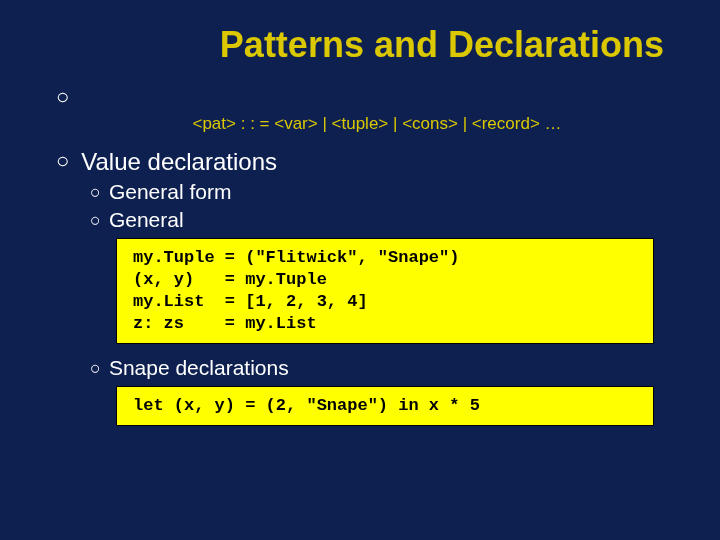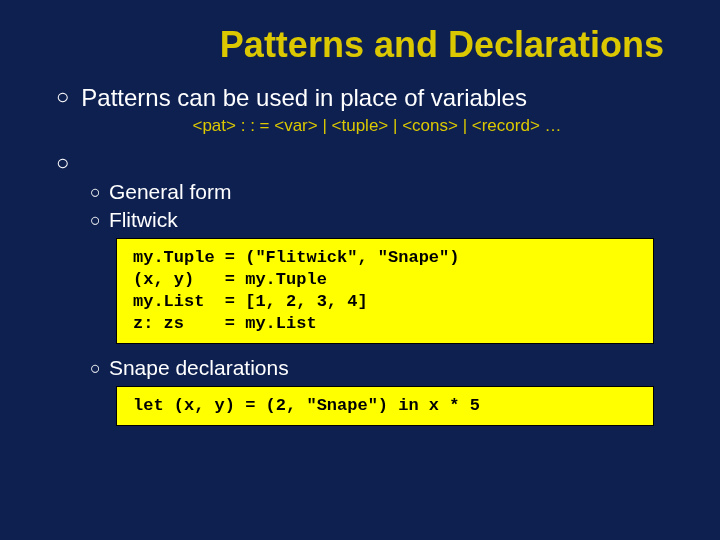--- a/index.html
+++ b/index.html
@@ -88,36 +88,36 @@
 </style>
 </head>
 <body>
 
 <div class="slide">
 
   <div class="title">Patterns and Declarations</div>
 
   <div class="bullet-l1">
     <span class="marker">○</span>
-    <span class="text">Patterns can be used in place of variables</span>
   </div>
   <div class="subline-l1">&lt;pat&gt; : : = &lt;var&gt; | &lt;tuple&gt; | &lt;cons&gt; | &lt;record&gt; …</div>
 
   <div class="bullet-l1">
     <span class="marker">○</span>
+    <span class="text">Value declarations</span>
   </div>
 
   <div class="bullet-l2">
     <span class="marker">○</span>
     <span class="text">General form</span>
   </div>
 
   <div class="bullet-l2">
     <span class="marker">○</span>
-    <span class="text">Flitwick</span>
+    <span class="text">General</span>
   </div>
   <div class="codebox sp-top">my.Tuple = ("Flitwick", "Snape")
 (x, y)   = my.Tuple
 my.List  = [1, 2, 3, 4]
 z: zs    = my.List</div>
 
   <div class="bullet-l2">
     <span class="marker">○</span>
     <span class="text">Snape declarations</span>
   </div>

